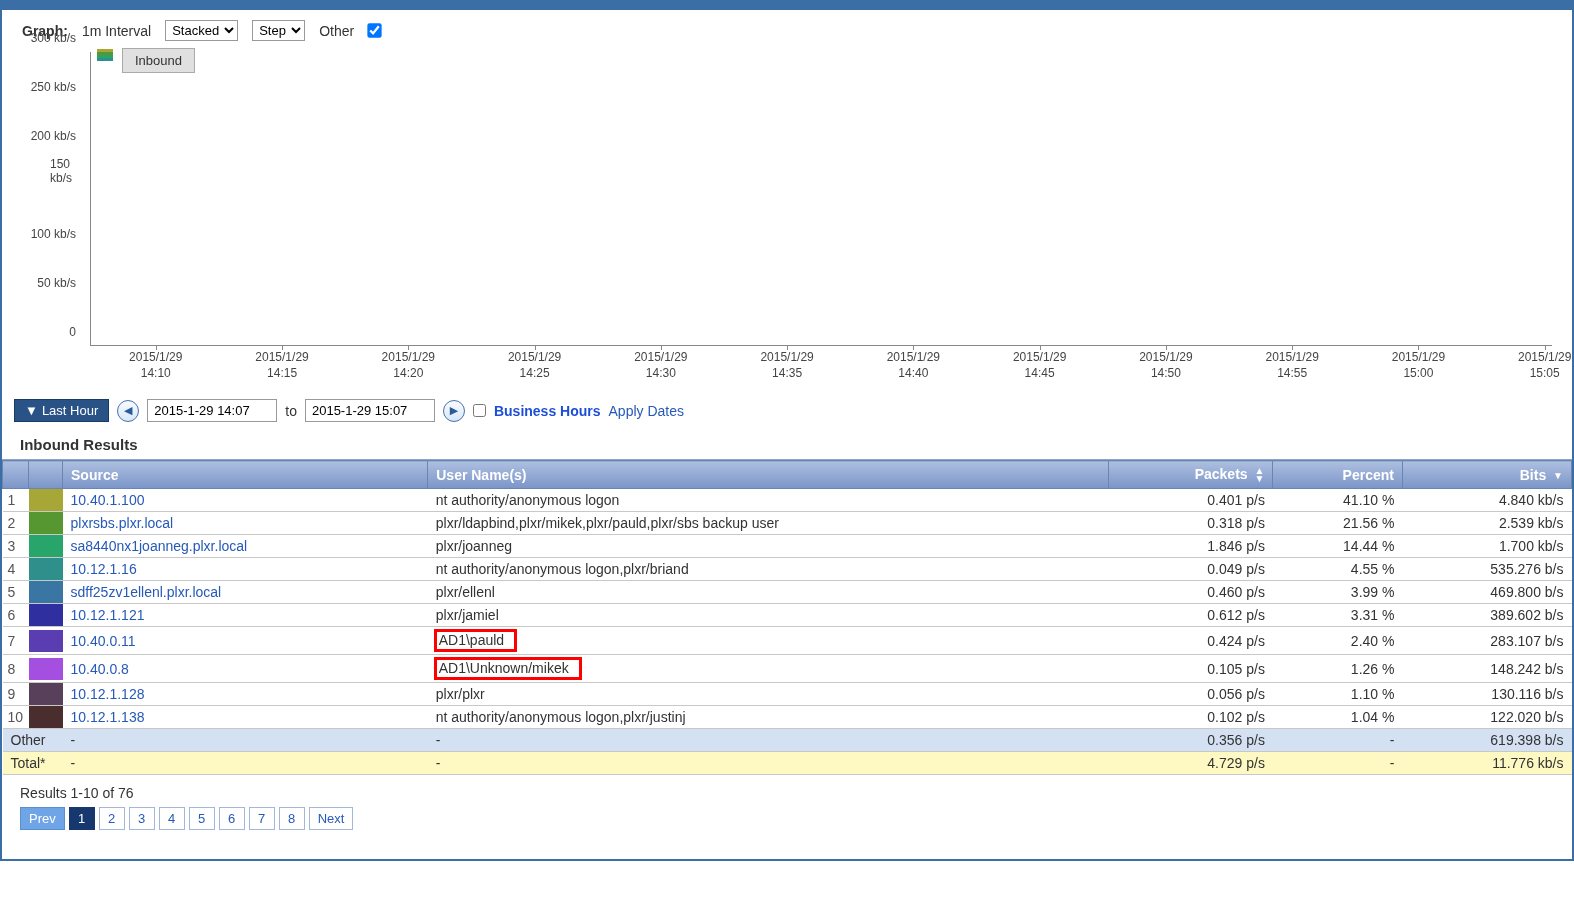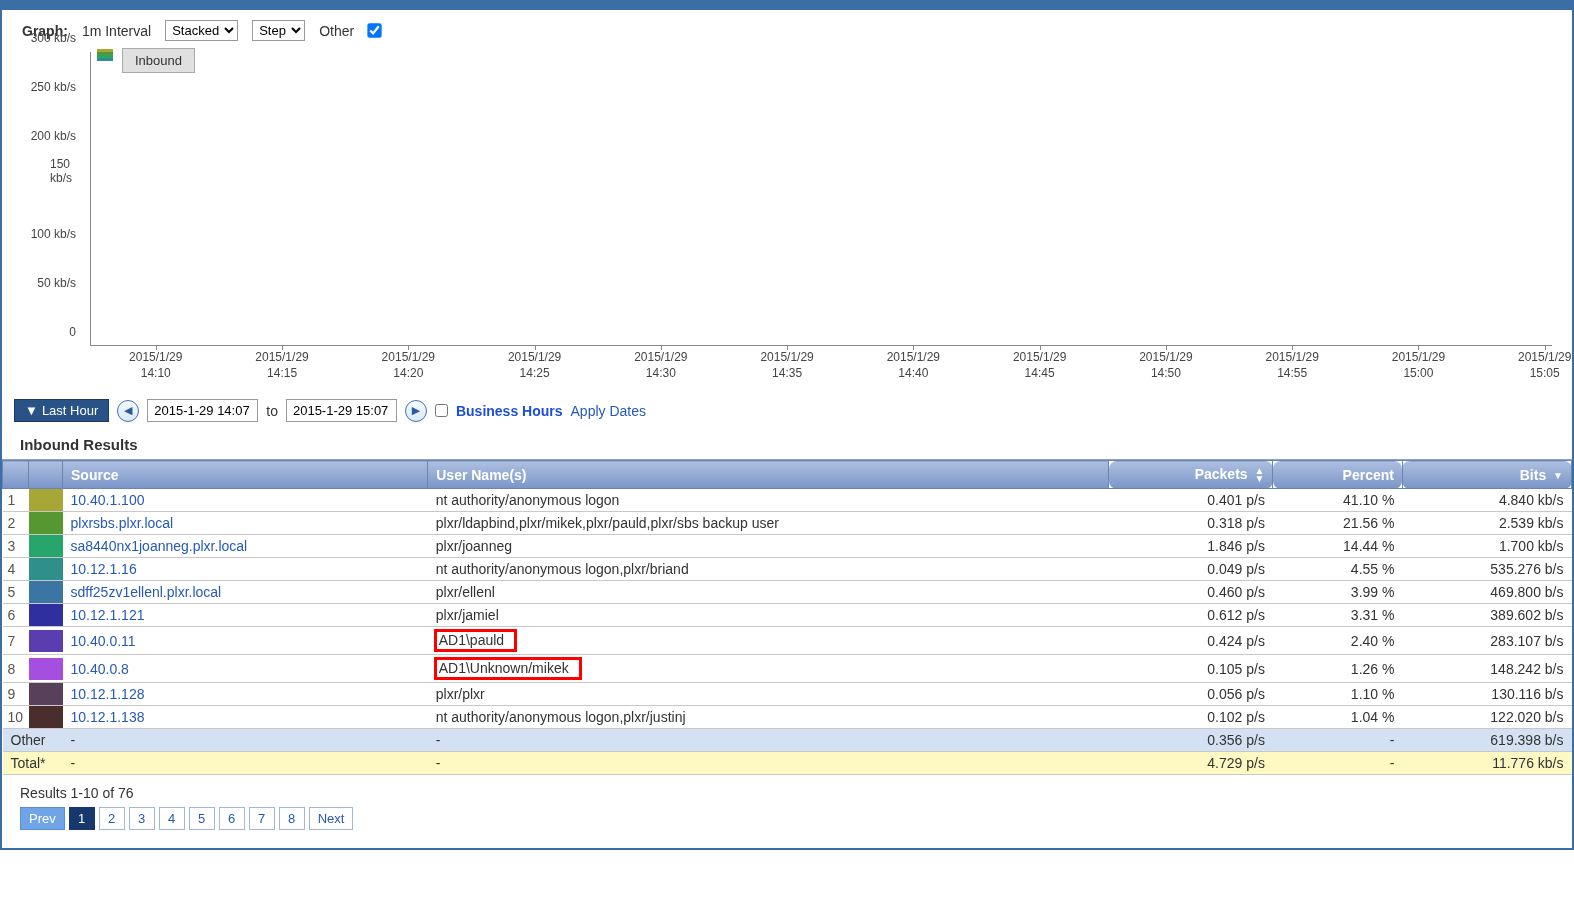--- a/index.html
+++ b/index.html
@@ -24,47 +24,47 @@
 .x-tick { position: absolute; top: 4px; width: 100px; text-align: center; font-size: 12px; color: #444; transform: translateX(-50%); line-height: 1.3; }
 .x-tick-mark { position: absolute; top: -5px; left: 50%; width: 1px; height: 5px; background: #888; }
 .inbound-legend { position: absolute; left: 120px; top: 2px; background: #e0e0e0; border: 1px solid #aaa; padding: 4px 12px; font-size: 13px; z-index: 5; }
 .color-key { position: absolute; left: 95px; top: 3px; z-index: 4; }
 .color-key span { display: block; width: 16px; height: 3px; }
 
 
 .time-controls { padding: 8px 12px 14px; display: flex; align-items: center; gap: 8px; font-size: 14px; }
 .btn-lasthour { background: #295287; color: #fff; border: 1px solid #1a3a62; padding: 3px 10px; font-size: 13px; display: inline-flex; align-items: center; gap: 4px; }
 .circ-btn { width: 22px; height: 22px; border: 1px solid #4a71a8; border-radius: 50%; display: inline-flex; align-items: center; justify-content: center; background: linear-gradient(#f8fbff,#d8e8f8); color: #2a5a9a; cursor: pointer; font-size: 11px; }
-.time-controls input[type="text"] { font-size: 13px; padding: 3px 6px; border: 1px solid #999; width: 111px; }
+.time-controls input[type="text"] { font-size: 13px; padding: 3px 6px; border: 1px solid #999; width: 130px; }
 .link-text { color: #2659b8; cursor: pointer; }
 .biz-label { color: #1d4ed8; font-weight: bold; }
 
 
 .results-heading { font-weight: bold; font-size: 15px; padding: 0 18px 6px; }
 
 
 .table-wrap { padding: 0; border-top: 1px solid #8ca3c4; }
 table { width: 100%; border-collapse: collapse; font-size: 14px; }
 thead th { background: linear-gradient(#aebfe0,#7a95c8); color: #fff; font-weight: bold; text-align: left; padding: 5px 8px; border: 1px solid #6b85b3; font-size: 14px; }
-thead th.rt { text-align: right; border-radius: 8px; }
+thead th.rt { text-align: right; }
 .sort-icons { display: inline-block; margin-left: 3px; font-size: 10px; line-height: 8px; vertical-align: middle; }
 tbody td { padding: 3px 8px; border-bottom: 1px solid #c8c8c8; vertical-align: middle; }
 tbody tr { background: #fff; }
 tbody tr.summary-other { background: #d3e1f2; }
 tbody tr.summary-total { background: #fef9c3; }
 .idx-cell { width: 26px; color: #555; padding: 3px 5px; }
 .color-cell { width: 34px; padding: 0; }
 .color-swatch { width: 100%; height: 22px; }
 .src-link { color: #2659b8; cursor: pointer; }
 .rt { text-align: right; }
 .highlight-box { border: 3px solid #f00; display: inline-block; padding: 0px 10px 1px 2px; margin: -1px -2px; }
 .summary-label { padding-left: 8px; color: #333; }
 
 
-.pager-wrap { padding: 10px 18px 18px; font-size: 14px; }
+.pager-wrap { padding: 10px 18px 29px; font-size: 14px; }
 .pager-info { margin-bottom: 6px; }
 .pager-btns { display: flex; gap: 4px; }
 .pg-btn { border: 1px solid #a3b8d8; padding: 3px 8px; background: #fff; color: #2659b8; cursor: pointer; font-size: 13px; min-width: 26px; text-align: center; }
 .pg-btn.active { background: #16386e; color: #fff; border-color: #16386e; }
 .pg-btn.prev { background: #6fa4e6; color: #fff; border-color: #5a8fcf; }
 </style>
 </head>
 <body>
 
 <div class="container">

